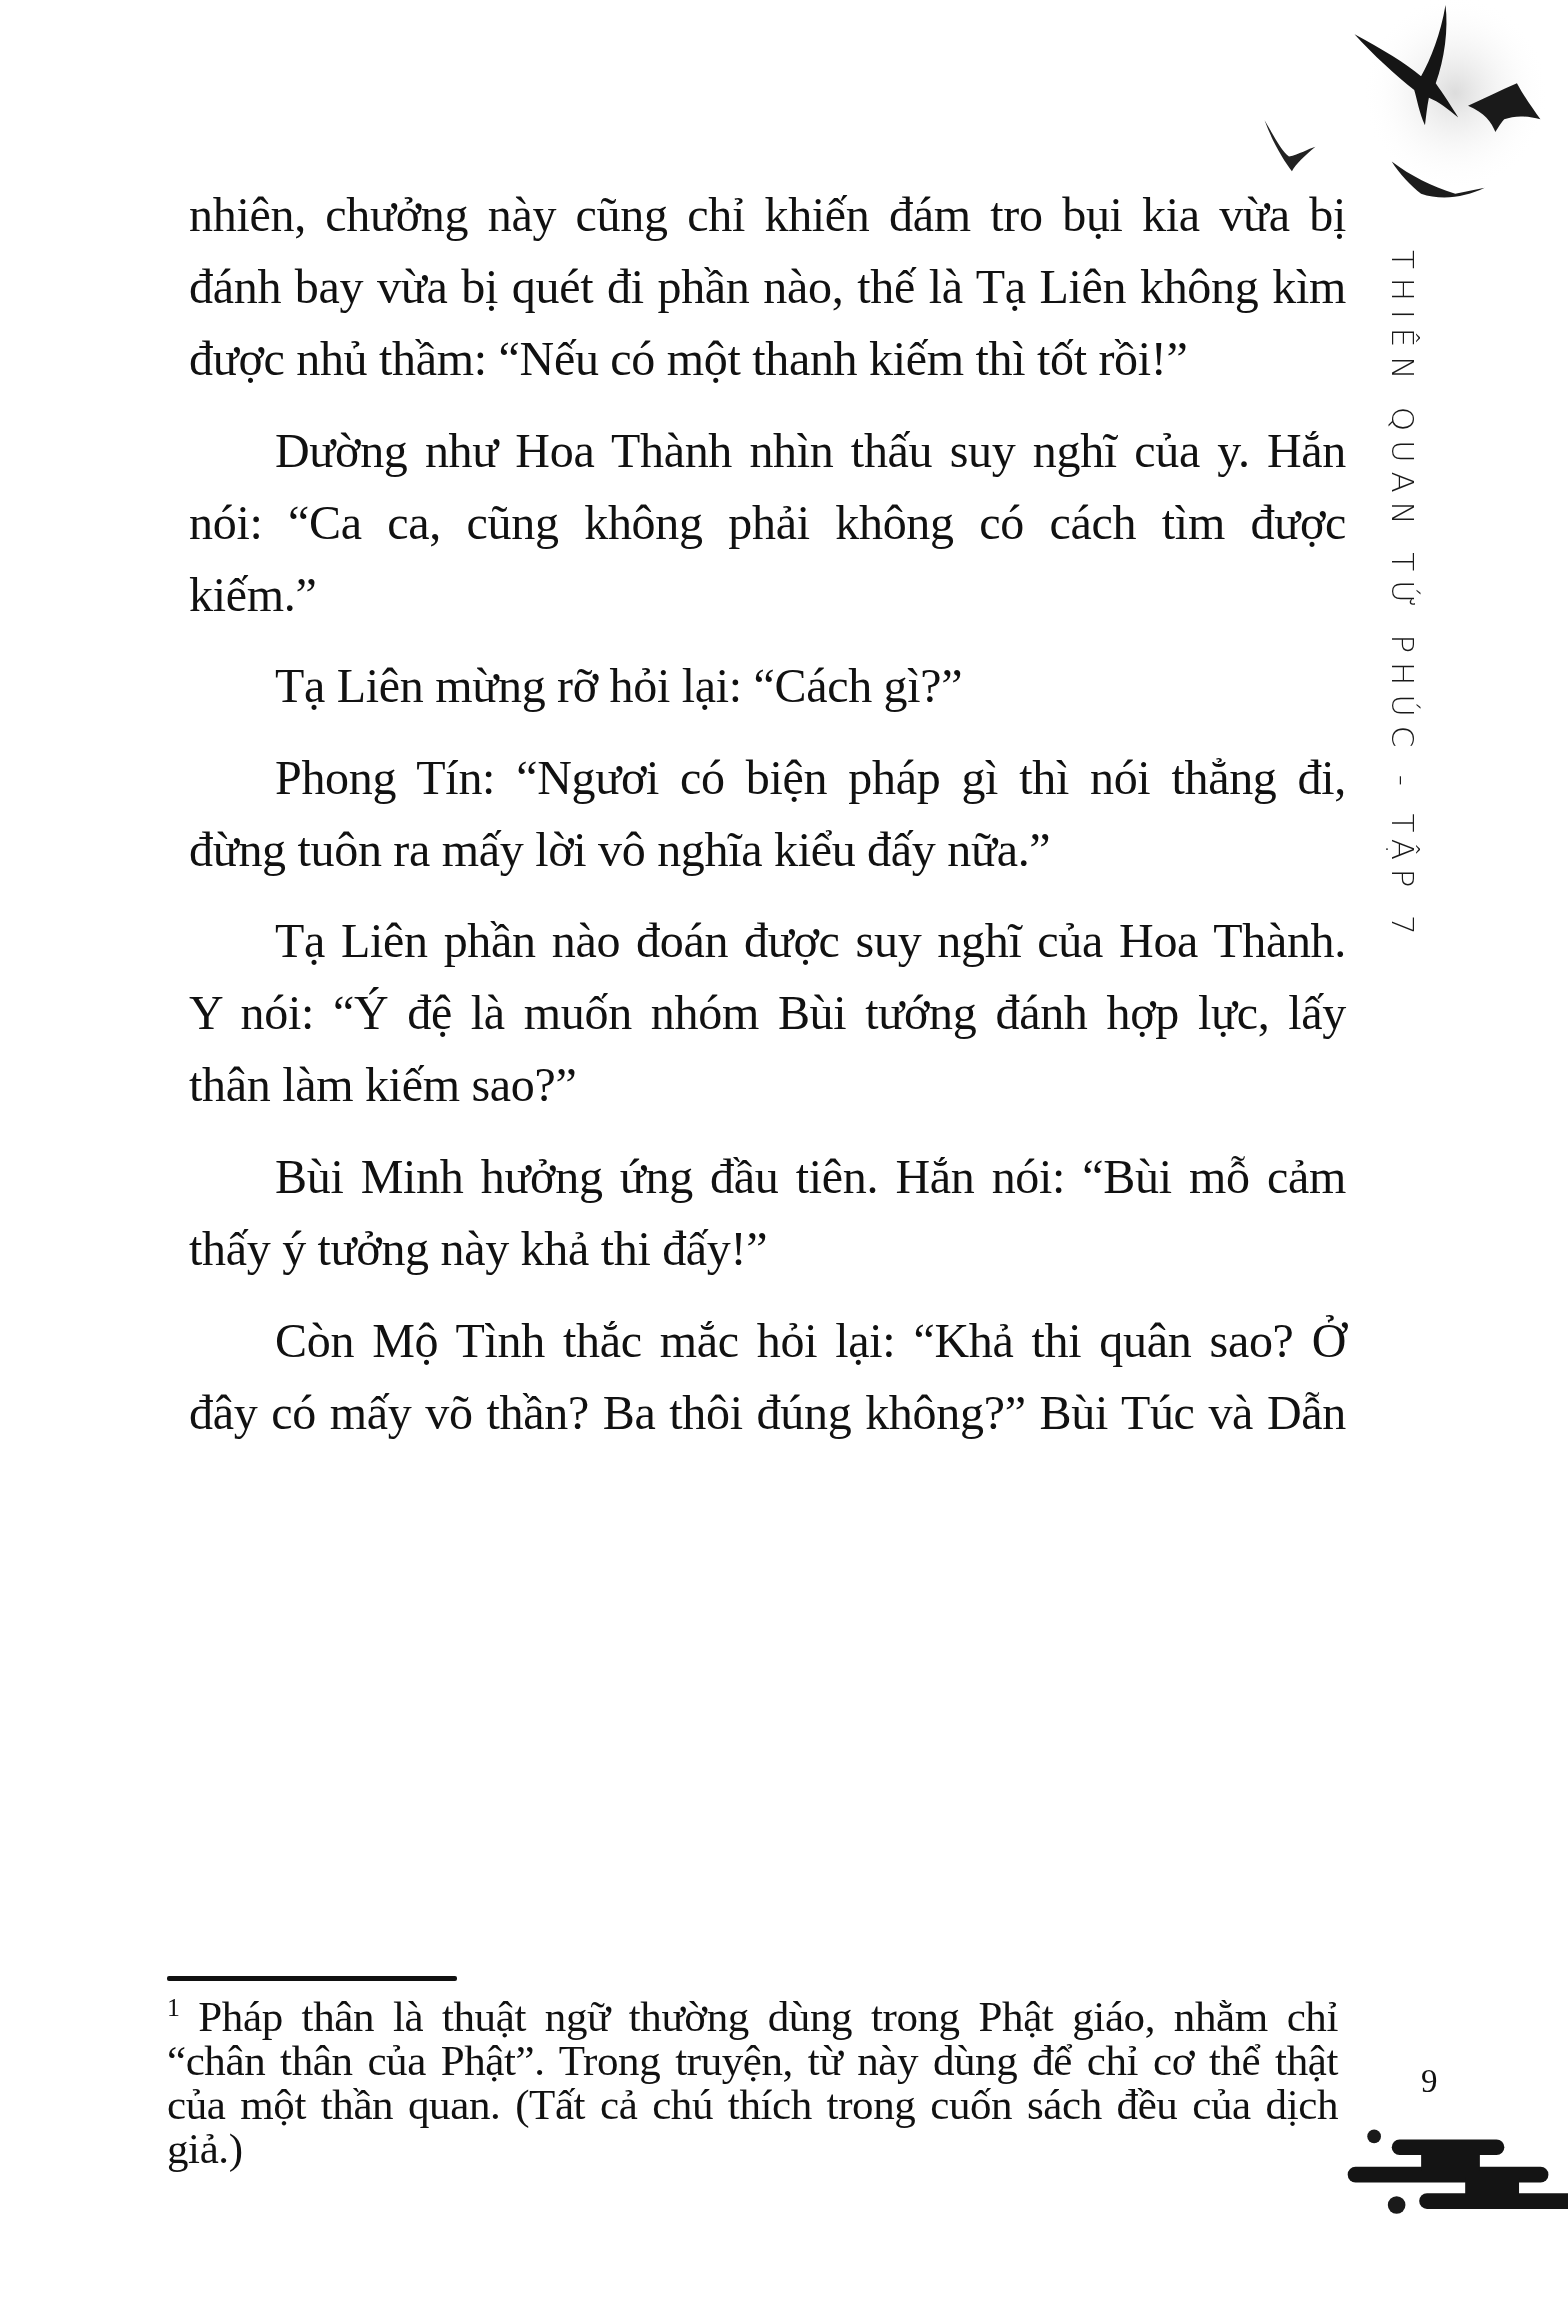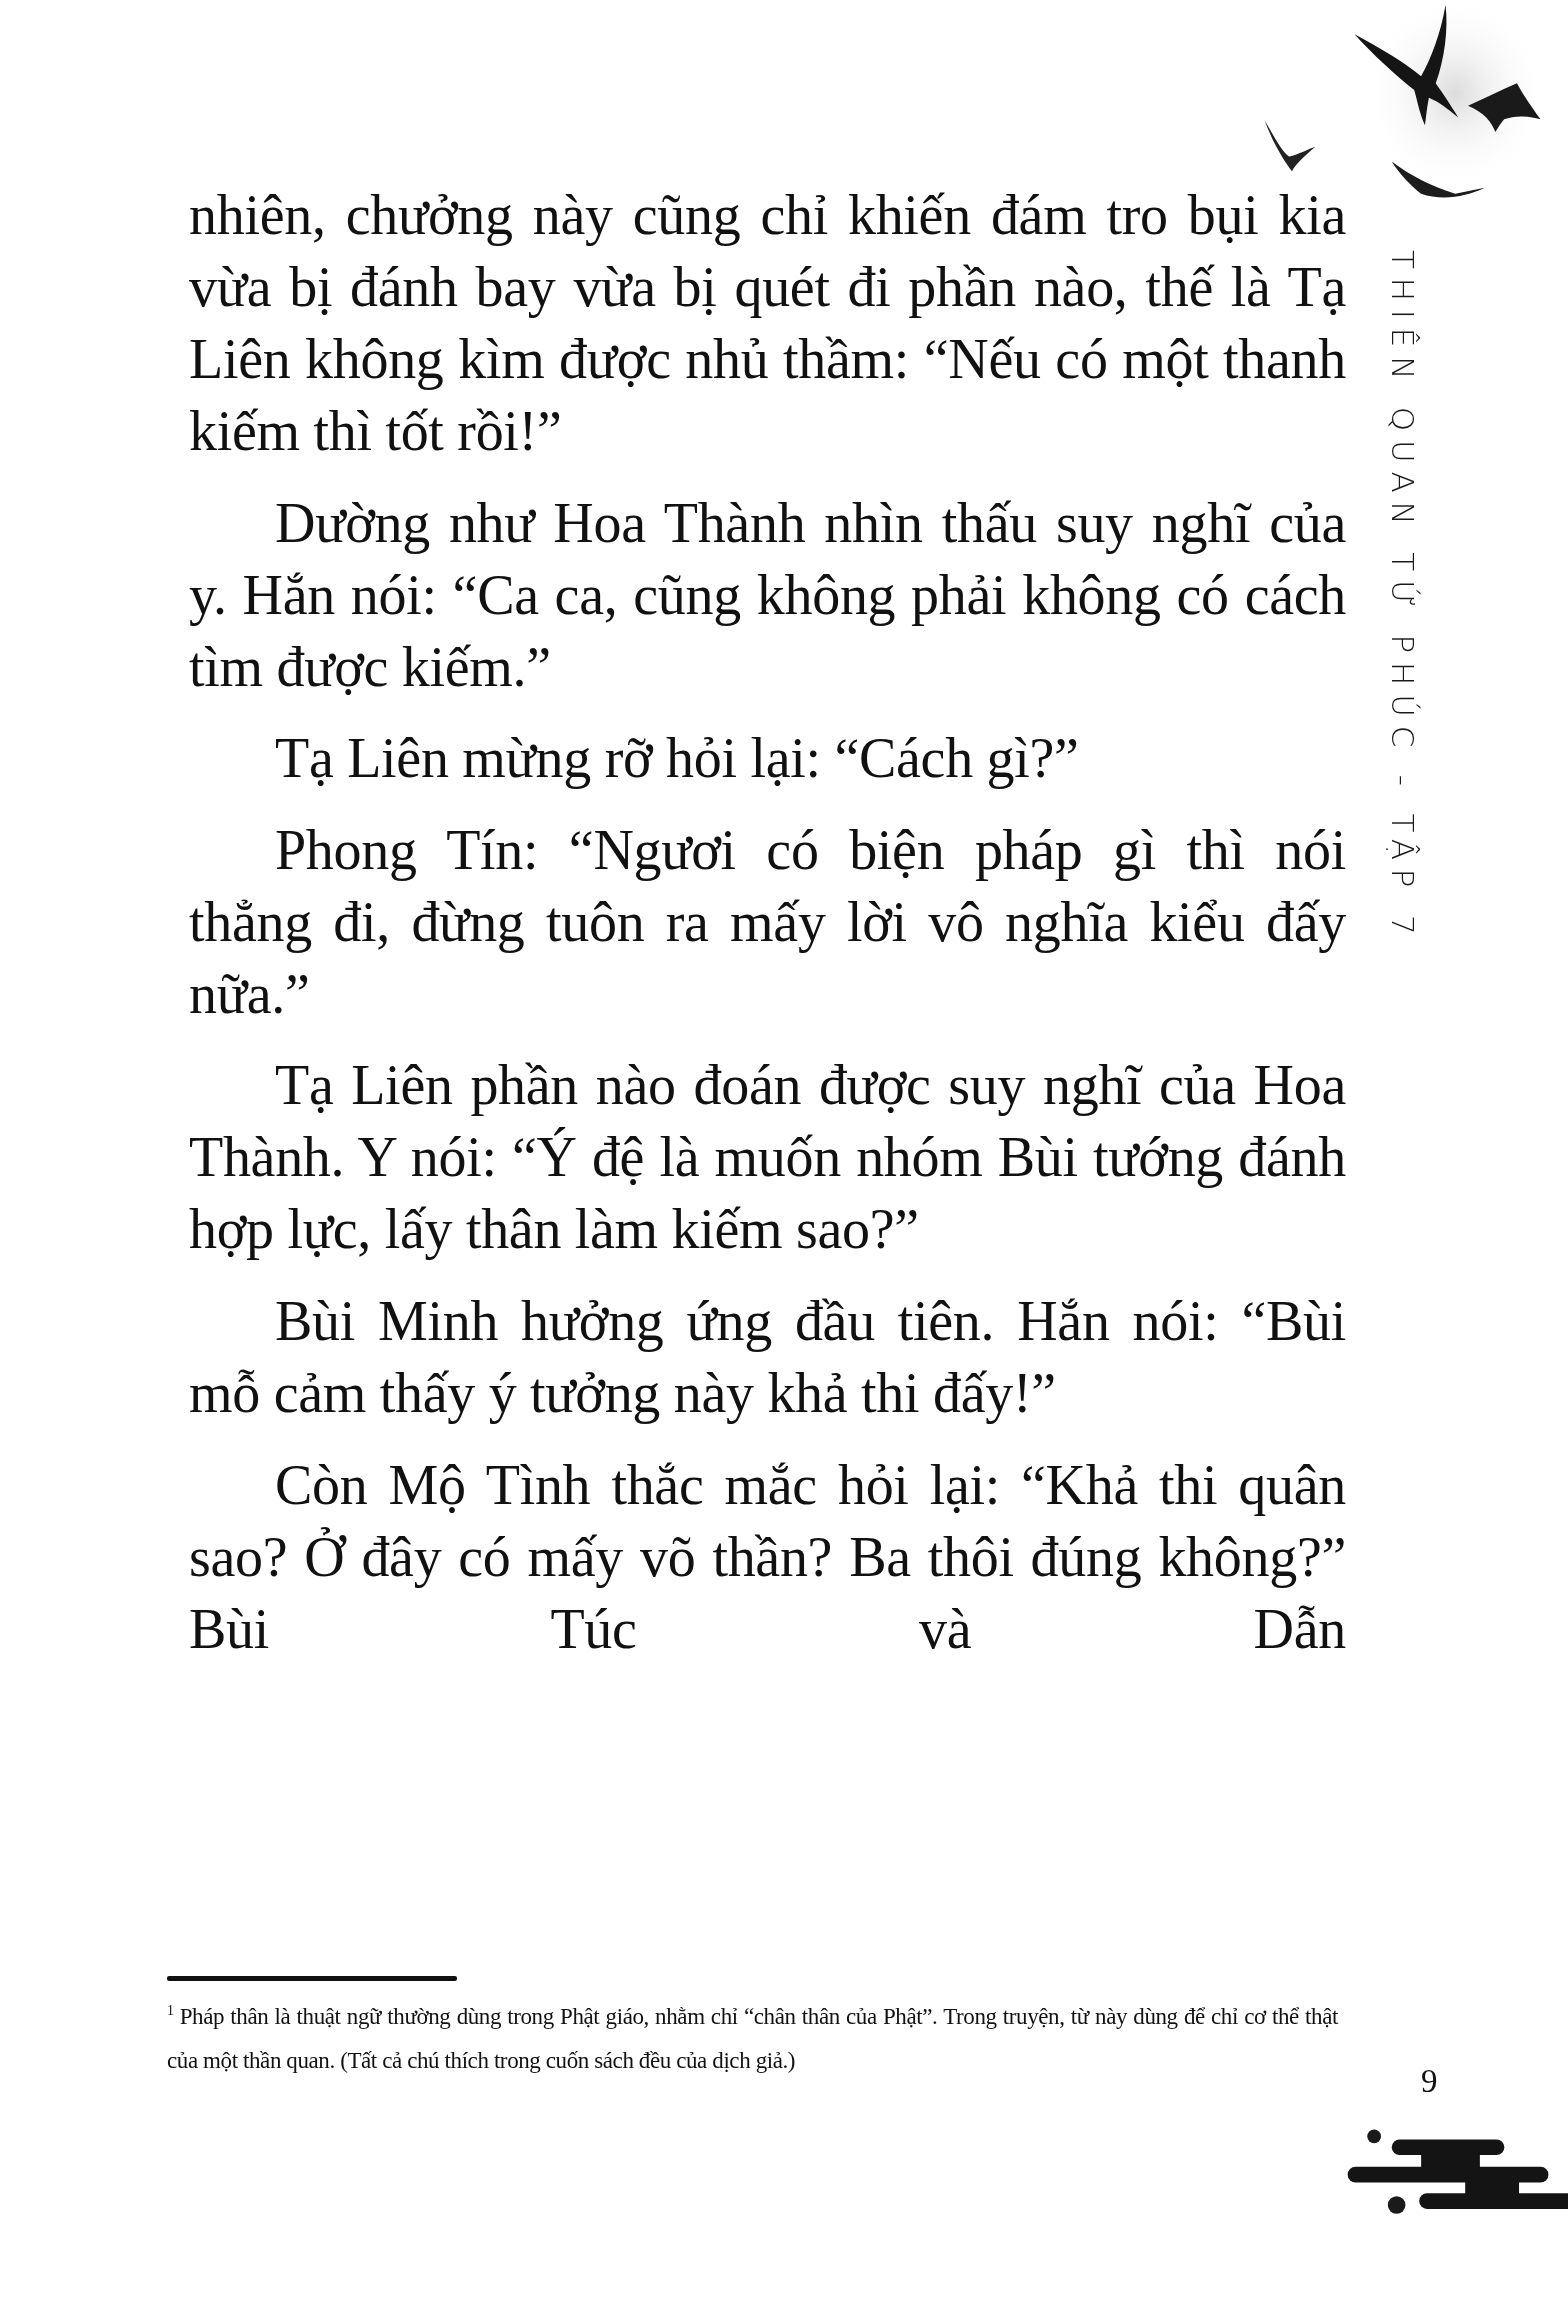--- a/index.html
+++ b/index.html
@@ -19,21 +19,21 @@
       position: absolute;
       left: 0; top: 0;
       width: 1568px;
       height: 2321px;
     }
     .body-text {
       position: absolute;
       left: 189px;
       top: 179px;
       width: 1157px;
-      font-size: 56px;
+      font-size: 48px;
       line-height: 72px;
       text-align: justify;
       letter-spacing: -0.3px;
     }
     .para {
       margin: 0 0 19.6px 0;
       text-indent: 86px;
     }
     .para.cont {
       text-indent: 0;
@@ -49,21 +49,21 @@
       width: 290px;
       height: 4.9px;
       background: #111111;
       border-radius: 2px;
     }
     .footnote {
       position: absolute;
       left: 167px;
       top: 1995px;
       width: 1171px;
-      font-size: 23px;
+      font-size: 43px;
       line-height: 44px;
       text-align: justify;
       letter-spacing: -0.4px;
     }
     .footnote sup, .body-text sup {
       font-size: 60%;
       line-height: 0;
       vertical-align: super;
     }
     .running-head {

